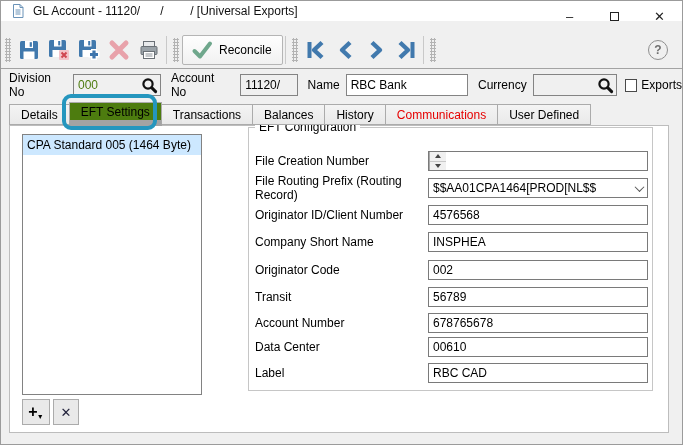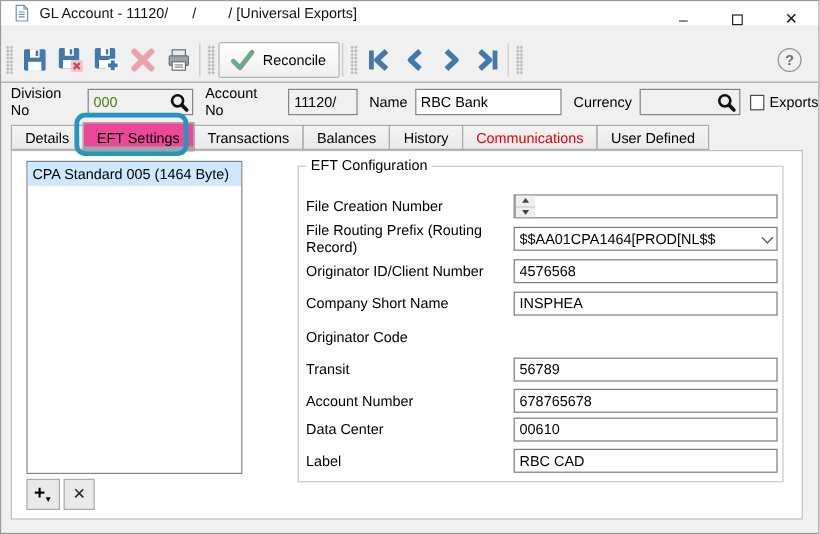--- a/index.html
+++ b/index.html
@@ -31,36 +31,36 @@
   .lookup, .hinput { height:22px; border:1px solid #848484; display:flex; align-items:center; background:#f0f0f0; }
   .lookup .val { flex:1; padding:0 4px; color:#4d7c0f; }
   .lookup .mag { display:flex; margin-right:2px; }
   .hinput input { width:100%; height:100%; border:none; outline:none; background:transparent; font:inherit; padding:0 4px; }
   .hinput.white { background:#fff; }
   .chk { width:13px; height:13px; border:1px solid #4a4a4a; background:#fff; }
 
   
   .tabstrip { position:absolute; top:101px; left:8px; display:flex; align-items:flex-end; height:23px; z-index:2; }
   .tab { height:21px; padding:0 11px; display:flex; align-items:center; background:linear-gradient(#f4f4f4,#e9e9e9); border:1px solid #ababab; margin-right:-1px; color:#000; position:relative; }
-  .tab.active { height:24px; background:#ec4899; border-bottom:4px solid #a3a3a3; margin-bottom:-1px; z-index:3;align-items:flex-end; }
+  .tab.active { height:24px; background:#4d7c0f; border-bottom:6px solid #a3a3a3; margin-bottom:-1px; z-index:3; }
   .tab.red span { color:#e60000; }
   .annotation-ring { position:absolute; left:61px; top:93px; width:95px; height:36px; border:4px solid #2596be; border-radius:9px; z-index:10; pointer-events:none; }
 
   
   .page { position:absolute; top:124px; left:8px; width:660px; height:308px; background:#fff; border:1px solid #bdbdbd; z-index:1; }
   .listbox { position:absolute; left:12px; top:8px; width:180px; height:261px; background:#fff; border:1px solid #828282; overflow:hidden; }
   .listitem { height:20px; line-height:20px; padding:0 4px; }
   .listitem.selected { background:#cde8ff; }
   .mini-btn { position:absolute; width:28px; height:26px; top:273px; background:#e9e9e9; border:1px solid #ababab; display:flex; align-items:center; justify-content:center; font-weight:bold; }
   .mini-btn.add { left:12px; font-size:16px; }
   .mini-btn.add .caret { font-size:7px; margin:8px 0 0 -1px; }
   .mini-btn.del { left:43px; width:26px; color:#23233c; font-size:13px; }
 
   
-  .groupbox { position:absolute; left:238px; top:12px; width:405px; height:264px; border:1px solid #c6c6c6; }
+  .groupbox { position:absolute; left:238px; top:1px; width:405px; height:264px; border:1px solid #c6c6c6; }
   .gb-title { position:absolute; top:-8px; left:6px; background:#fff; padding:0 4px; }
   .gb-rows { padding:23px 0 0 6px; }
   .gb-row { display:flex; align-items:center; height:20px; margin-bottom:7px; }
   .gb-row.gap-top { margin-top:8px; }
   .gb-row.mb4 { margin-bottom:4px; }
   .gb-row.mb6 { margin-bottom:6px; }
   .gb-label { width:173px; }
   .gb-ctl { width:220px; height:20px; }
   .gb-ctl input.txt { width:100%; height:100%; border:1px solid #7a7a7a; font:inherit; padding:0 4px; outline:none; }
   .spinwrap { display:flex; width:100%; height:100%; border:1px solid #7a7a7a; background:#fff; }
@@ -301,20 +301,21 @@
           <div class="gb-ctl"><input class="txt" value="4576568" style=""></div>
         </div>
 
         <div class="gb-row">
           <span class="gb-label">Company Short Name</span>
           <div class="gb-ctl"><input class="txt" value="INSPHEA" style=""></div>
         </div>
 
         <div class="gb-row gap-top">
           <span class="gb-label">Originator Code</span>
+          <div class="gb-ctl"><input class="txt" value="002" style=""></div>
         </div>
 
         <div class="gb-row mb6">
           <span class="gb-label">Transit</span>
           <div class="gb-ctl"><input class="txt" value="56789" style=""></div>
         </div>
 
         <div class="gb-row mb4">
           <span class="gb-label">Account Number</span>
           <div class="gb-ctl"><input class="txt" value="678765678" style=""></div>

